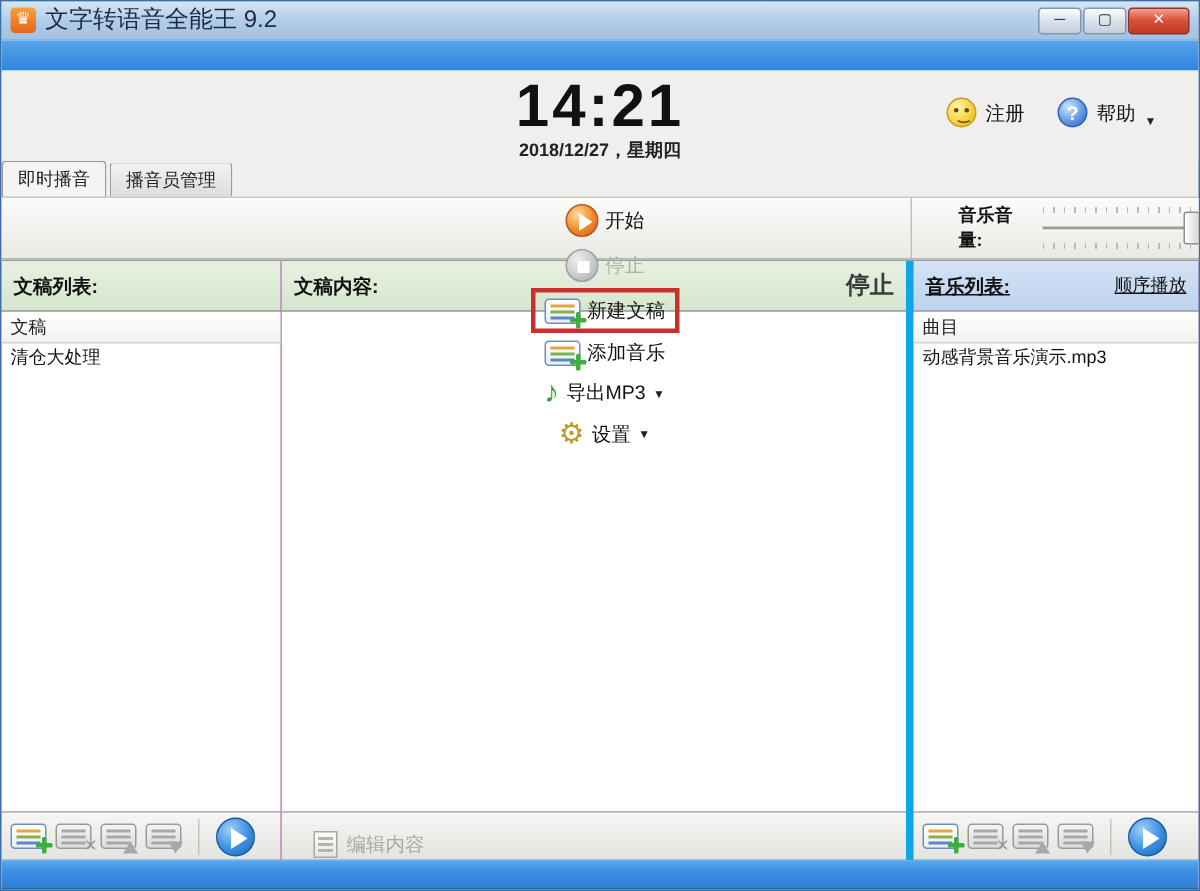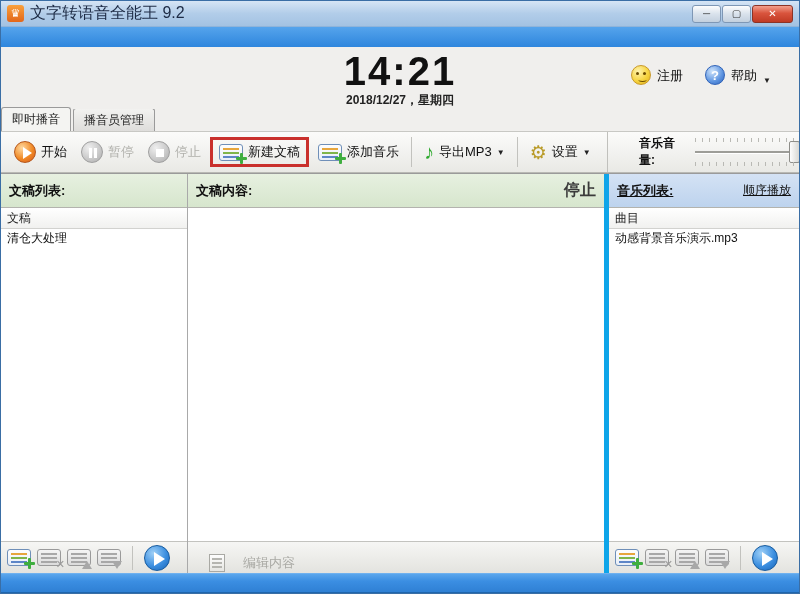--- a/index.html
+++ b/index.html
@@ -28,21 +28,21 @@
   .smiley::after { content:""; position:absolute; left:5px; top:9px; width:9px; height:6px; border:1.5px solid #6b4a00; border-top:none; border-left-color:transparent; border-right-color:transparent; border-radius:50%; }
   .helpicon { width:20px; height:20px; border-radius:50%; background:radial-gradient(circle at 35% 30%, #cfe4fb, #5c93e0 60%, #2f62b8); border:1px solid #2f62b8; color:#fff; font-weight:bold; font-size:13px; line-height:19px; text-align:center; }
   .caret { font-size:8px; color:#222; }
 
   
   .tabrow { height:22px; padding-left:0; display:flex; align-items:flex-end; }
   .tab { font-size:12px; padding:3px 10px 2px; border:1px solid #9a9a9a; border-bottom:none; border-radius:3px 3px 0 0; background:linear-gradient(#f2f2f0,#dedddb); color:#222; margin-right:2px; }
   .tab.active { background:#f4f4f2; position:relative; top:1px; padding-bottom:4px; }
 
   
-  .toolbar { height:42px; background:linear-gradient(#fbfbfa,#e9e9e5); border-top:1px solid #c8c8c4; border-bottom:1px solid #b9b9b4; position:relative; display:flex; align-items:center; padding-left:6px; }
+  .toolbar { height:42px; background:linear-gradient(#fbfbfa,#e9e9e5); border-top:1px solid #c8c8c4; border-bottom:1px solid #b9b9b4; position:relative; display:flex; align-items:center; padding-left:6px;flex-direction:column; }
   .tbtn { display:flex; align-items:center; gap:5px; font-size:13px; color:#111; padding:4px 7px; background:transparent; border:none; }
   .tbtn.disabled { color:#b0b0ab; }
   .circle { width:22px; height:22px; border-radius:50%; position:relative; }
   .circle.play { background:radial-gradient(circle at 35% 30%, #ffd9a0, #f08a26 55%, #d9581a); border:1px solid #b5571c; }
   .circle.play::after { content:""; position:absolute; left:8px; top:5px; border-left:9px solid #fff; border-top:6px solid transparent; border-bottom:6px solid transparent; }
   .circle.gray { background:radial-gradient(circle at 35% 30%, #efefef, #c7c7c7 60%, #ababab); border:1px solid #9f9f9f; }
   .circle.pause::after { content:""; position:absolute; left:7px; top:6px; width:3px; height:10px; background:#fff; box-shadow:5px 0 0 #fff; }
   .circle.stopg::after { content:""; position:absolute; left:7px; top:7px; width:8px; height:8px; background:#fff; }
   .stripeicon { width:24px; height:17px; position:relative; border:1px solid #6f8fb8; border-radius:3px; background:linear-gradient(#fdfdfd,#e8eef7); overflow:visible; }
   .stripeicon i { position:absolute; left:3px; right:3px; height:2px; }
@@ -83,21 +83,21 @@
   .ph-status { margin-left:auto; font-size:16px; font-weight:bold; color:#3a3a3a; }
   .ph-mode { margin-left:auto; font-size:12px; font-weight:normal; color:#111; }
   .list { flex:1; background:#fff; overflow:hidden; }
   .col-header { height:21px; line-height:20px; padding-left:6px; font-size:12px; color:#222; background:linear-gradient(#ffffff,#f1f1ef); border-bottom:1px solid #d2d2cf; }
   .list-row { height:19px; line-height:19px; padding-left:6px; font-size:12px; color:#111; }
   .list-row.sel { background:#e8f1fb; }
   .content-empty { flex:1; background:#fff; }
   .panel-footer { height:32px; border-top:1px solid #c3c3bf; background:linear-gradient(#f6f6f4,#e3e3df); display:flex; align-items:center; padding:0 6px; gap:6px; }
   .bigplay { width:26px; height:26px; border-radius:50%; background:radial-gradient(circle at 35% 30%, #9fd0f7, #3c8fe0 55%, #1763b8); border:1px solid #155a9e; position:relative; }
   .bigplay::after { content:""; position:absolute; left:9px; top:6px; border-left:11px solid #fff; border-top:7px solid transparent; border-bottom:7px solid transparent; }
-  .editbtn { display:flex; align-items:flex-end; gap:18px; font-size:13px; color:#a9a9a4; padding:3px 8px; border:1px solid transparent; margin-left:6px;margin-top:11px; }
+  .editbtn { display:flex; align-items:flex-end; gap:6px; font-size:13px; color:#a9a9a4; padding:3px 8px; border:1px solid transparent; margin-left:6px;margin-top:11px; }
   .dociconsm { width:16px; height:18px; border:1px solid #a9a9a4; background:linear-gradient(#fdfdfd,#e6e6e2); position:relative; }
   .dociconsm::before { content:""; position:absolute; left:2px; top:3px; right:2px; height:2px; background:#b5b5b0; box-shadow:0 4px 0 #b5b5b0, 0 8px 0 #b5b5b0; }
 
   
   .bottom-bar { height:22px; background:linear-gradient(#5aa6ec,#3b8ee2 40%,#2f80d4); border-top:1px solid #6fb1ef; border-bottom:3px solid #1f66ad; }
   .watermark { position:absolute; right:6px; bottom:10px; font-size:34px; font-weight:bold; letter-spacing:3px; color:rgba(35,126,214,0.82);
     text-shadow:-1px -1px 0 #fff, 1px -1px 0 #fff, -1px 1px 0 #fff, 1px 1px 0 #fff; pointer-events:none; z-index:50; }
 </style>
 </head>
 <body>
@@ -135,24 +135,20 @@
     <div class="tab active">即时播音</div>
     <div class="tab">播音员管理</div>
   </div>
 
   <div class="toolbar">
     <button class="tbtn">
       <span class="circle play"></span>
       <span>开始</span>
     </button>
     <button class="tbtn disabled">
-      <span class="circle gray pause"></span>
-      <span>暂停</span>
-    </button>
-    <button class="tbtn disabled">
       <span class="circle gray stopg"></span>
       <span>停止</span>
     </button>
     <span class="redbox">
       <button class="tbtn" style="padding:2px 4px">
         <span class="stripeicon">
             <i></i>
             <i></i>
             <i></i>
             <span class="plus"></span>

